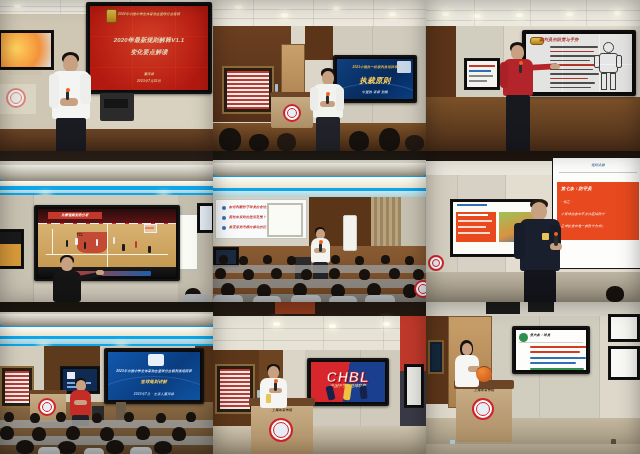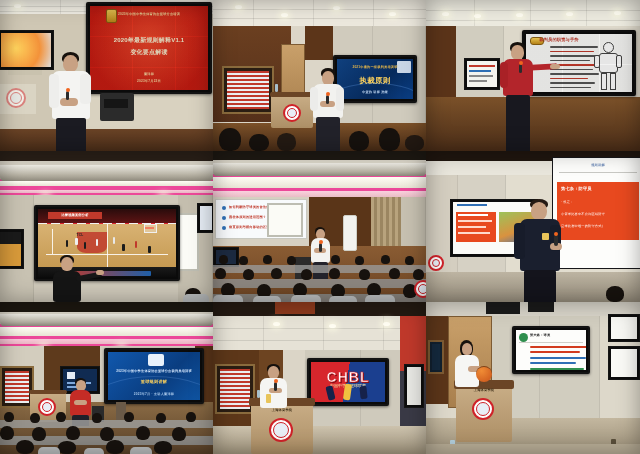--- a/index.html
+++ b/index.html
@@ -8,21 +8,21 @@
     width:640px; height:454px; overflow:hidden;
     font-family:"Liberation Sans", sans-serif;
   }
   .collage {
     width:640px; height:454px;
     display:grid;
     grid-template-columns:213px 213px 214px;
     grid-template-rows:151px 151px 152px;
     gap:0;
   }
-  .cell { position:relative; overflow:hidden; background:#ec4899; }
+  .cell { position:relative; overflow:hidden; background:#0ea5e9;font-style:italic; }
 
   
   .ceiling { position:absolute; left:0; right:0; top:0; background:#e6e2d8; }
   .ceiling .tile-line { position:absolute; background:rgba(0,0,0,.10); height:1px; left:0; right:0; }
   .ceiling .vline { position:absolute; background:rgba(0,0,0,.08); width:1px; top:0; bottom:0; }
   .downlight { position:absolute; width:7px; height:4px; border-radius:50%;
                background:#fffdf2; box-shadow:0 0 6px 3px rgba(255,253,230,.75); }
   .striplight { position:absolute; background:linear-gradient(180deg,#fffef5,#e8e4d4); }
   .wall { position:absolute; left:0; right:0; background:#ded7c6; }
   .wallpanel { position:absolute; background:rgba(0,0,0,.05); border-right:1px solid rgba(0,0,0,.07); }

